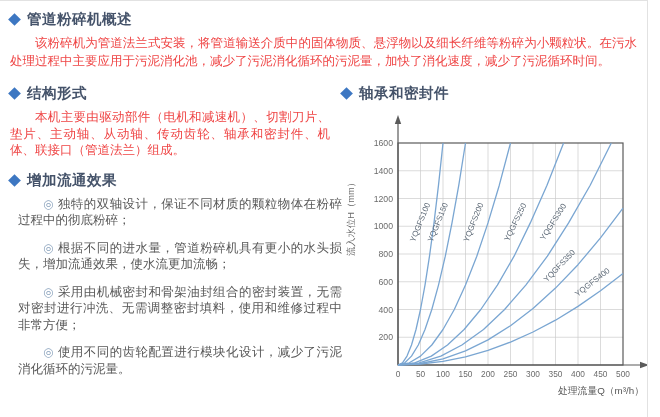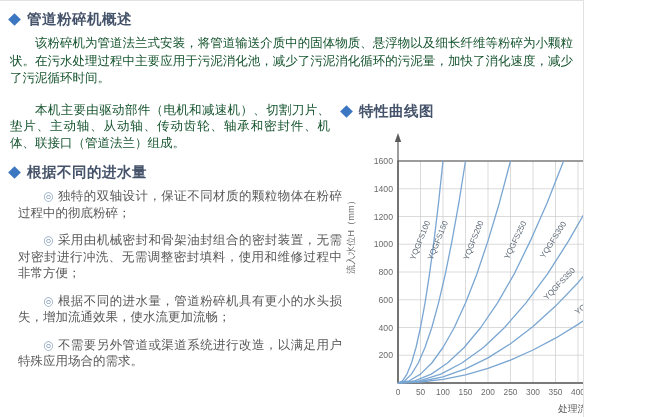--- a/index.html
+++ b/index.html
@@ -1,33 +1,33 @@
 <!DOCTYPE html>
 <html><head>
 <meta charset="utf-8">
 <style>
   html,body{margin:0;padding:0;}
   body{background:#ffffff;font-family:"Liberation Sans","DejaVu Sans",sans-serif;}
   .page{
-    position:relative;width:584px;height:417px;background:#fff;
+    position:relative;width:648px;height:417px;background:#fff;
     box-sizing:border-box;padding:5px 10px 0 10px;overflow:hidden;
     border-top:1px solid #e2e2e2;border-right:1px solid #e2e2e2;
     color:#585858;
   }
   .sec-h{
     display:flex;align-items:center;gap:8px;
     font-size:14.5px;font-weight:bold;color:#45536a;
     margin:4px 0 6px 0;letter-spacing:0.5px;
   }
   .dia{
     width:9px;height:9px;background:#3d77c2;transform:rotate(45deg);
     flex:0 0 auto;display:inline-block;
   }
   .body-p{
-    font-size:12.5px;line-height:17.5px;color:#14532d;
+    font-size:12.5px;line-height:17.5px;color:#ef4444;
     text-indent:2em;text-align:justify;margin:6px 0 10px 0;
   }
   .cols{display:flex;margin-top:6px;}
   .col-left{width:332px;flex:0 0 auto;}
   .col-right{width:308px;flex:0 0 auto;padding-left:0px;}
   .feat{
     font-size:12.5px;line-height:16.5px;color:#585858;
     text-indent:2em;text-align:justify;margin:0 0 11px 8px;
   }
   .feat .ring{color:#8ba3bd;font-size:12px;margin-right:4px;}
@@ -42,44 +42,48 @@
 
   <h2 class="sec-h">
     <span class="dia"></span>
     <span>管道粉碎机概述</span>
   </h2>
   <p class="body-p">该粉碎机为管道法兰式安装，将管道输送介质中的固体物质、悬浮物以及细长纤维等粉碎为小颗粒状。在污水处理过程中主要应用于污泥消化池，减少了污泥消化循环的污泥量，加快了消化速度，减少了污泥循环时间。</p>
 
   <div class="cols">
 
     <div class="col-left">
+      <h2 class="sec-h">
+        <span class="dia"></span>
+        <span>结构形式</span>
+      </h2>
       <p class="body-p struct-p">本机主要由驱动部件（电机和减速机）、切割刀片、垫片、主动轴、从动轴、传动齿轮、轴承和密封件、机体、联接口（管道法兰）组成。</p>
 
       <h2 class="sec-h">
         <span class="dia"></span>
-        <span>根据不同的进水量</span>
+        <span>增加流通效果</span>
       </h2>
       <p class="feat">
         <span class="ring">◎</span><span>独特的双轴设计，保证不同材质的颗粒物体在粉碎过程中的彻底粉碎；</span>
       </p>
       <p class="feat">
+        <span class="ring">◎</span><span>根据不同的进水量，管道粉碎机具有更小的水头损失，增加流通效果，使水流更加流畅；</span>
+      </p>
+      <p class="feat">
         <span class="ring">◎</span><span>采用由机械密封和骨架油封组合的密封装置，无需对密封进行冲洗、无需调整密封填料，使用和维修过程中非常方便；</span>
       </p>
       <p class="feat">
-        <span class="ring">◎</span><span>根据不同的进水量，管道粉碎机具有更小的水头损失，增加流通效果，使水流更加流畅；</span>
-      </p>
-      <p class="feat">
-        <span class="ring">◎</span><span>不需要另外管道或渠道系统进行改造，以满足用户特殊应用场合的需求。</span>
+        <span class="ring">◎</span><span>使用不同的齿轮配置进行模块化设计，减少了污泥消化循环的污泥量。</span>
       </p>
     </div>
 
     <div class="col-right">
       <h2 class="sec-h">
         <span class="dia"></span>
-        <span>特性曲线图</span>
+        <span>轴承和密封件</span>
       </h2>
       <div class="chart-wrap">
         <svg id="curves-svg" width="308" height="296" viewBox="0 0 308 296">
             <line x1="78.5" y1="34" x2="78.5" y2="256" stroke="#cccccc" stroke-width="0.7"></line>
             <line x1="101" y1="34" x2="101" y2="256" stroke="#cccccc" stroke-width="0.7"></line>
             <line x1="123.5" y1="34" x2="123.5" y2="256" stroke="#cccccc" stroke-width="0.7"></line>
             <line x1="146" y1="34" x2="146" y2="256" stroke="#cccccc" stroke-width="0.7"></line>
             <line x1="168.5" y1="34" x2="168.5" y2="256" stroke="#cccccc" stroke-width="0.7"></line>
             <line x1="191" y1="34" x2="191" y2="256" stroke="#cccccc" stroke-width="0.7"></line>
             <line x1="213.5" y1="34" x2="213.5" y2="256" stroke="#cccccc" stroke-width="0.7"></line>

